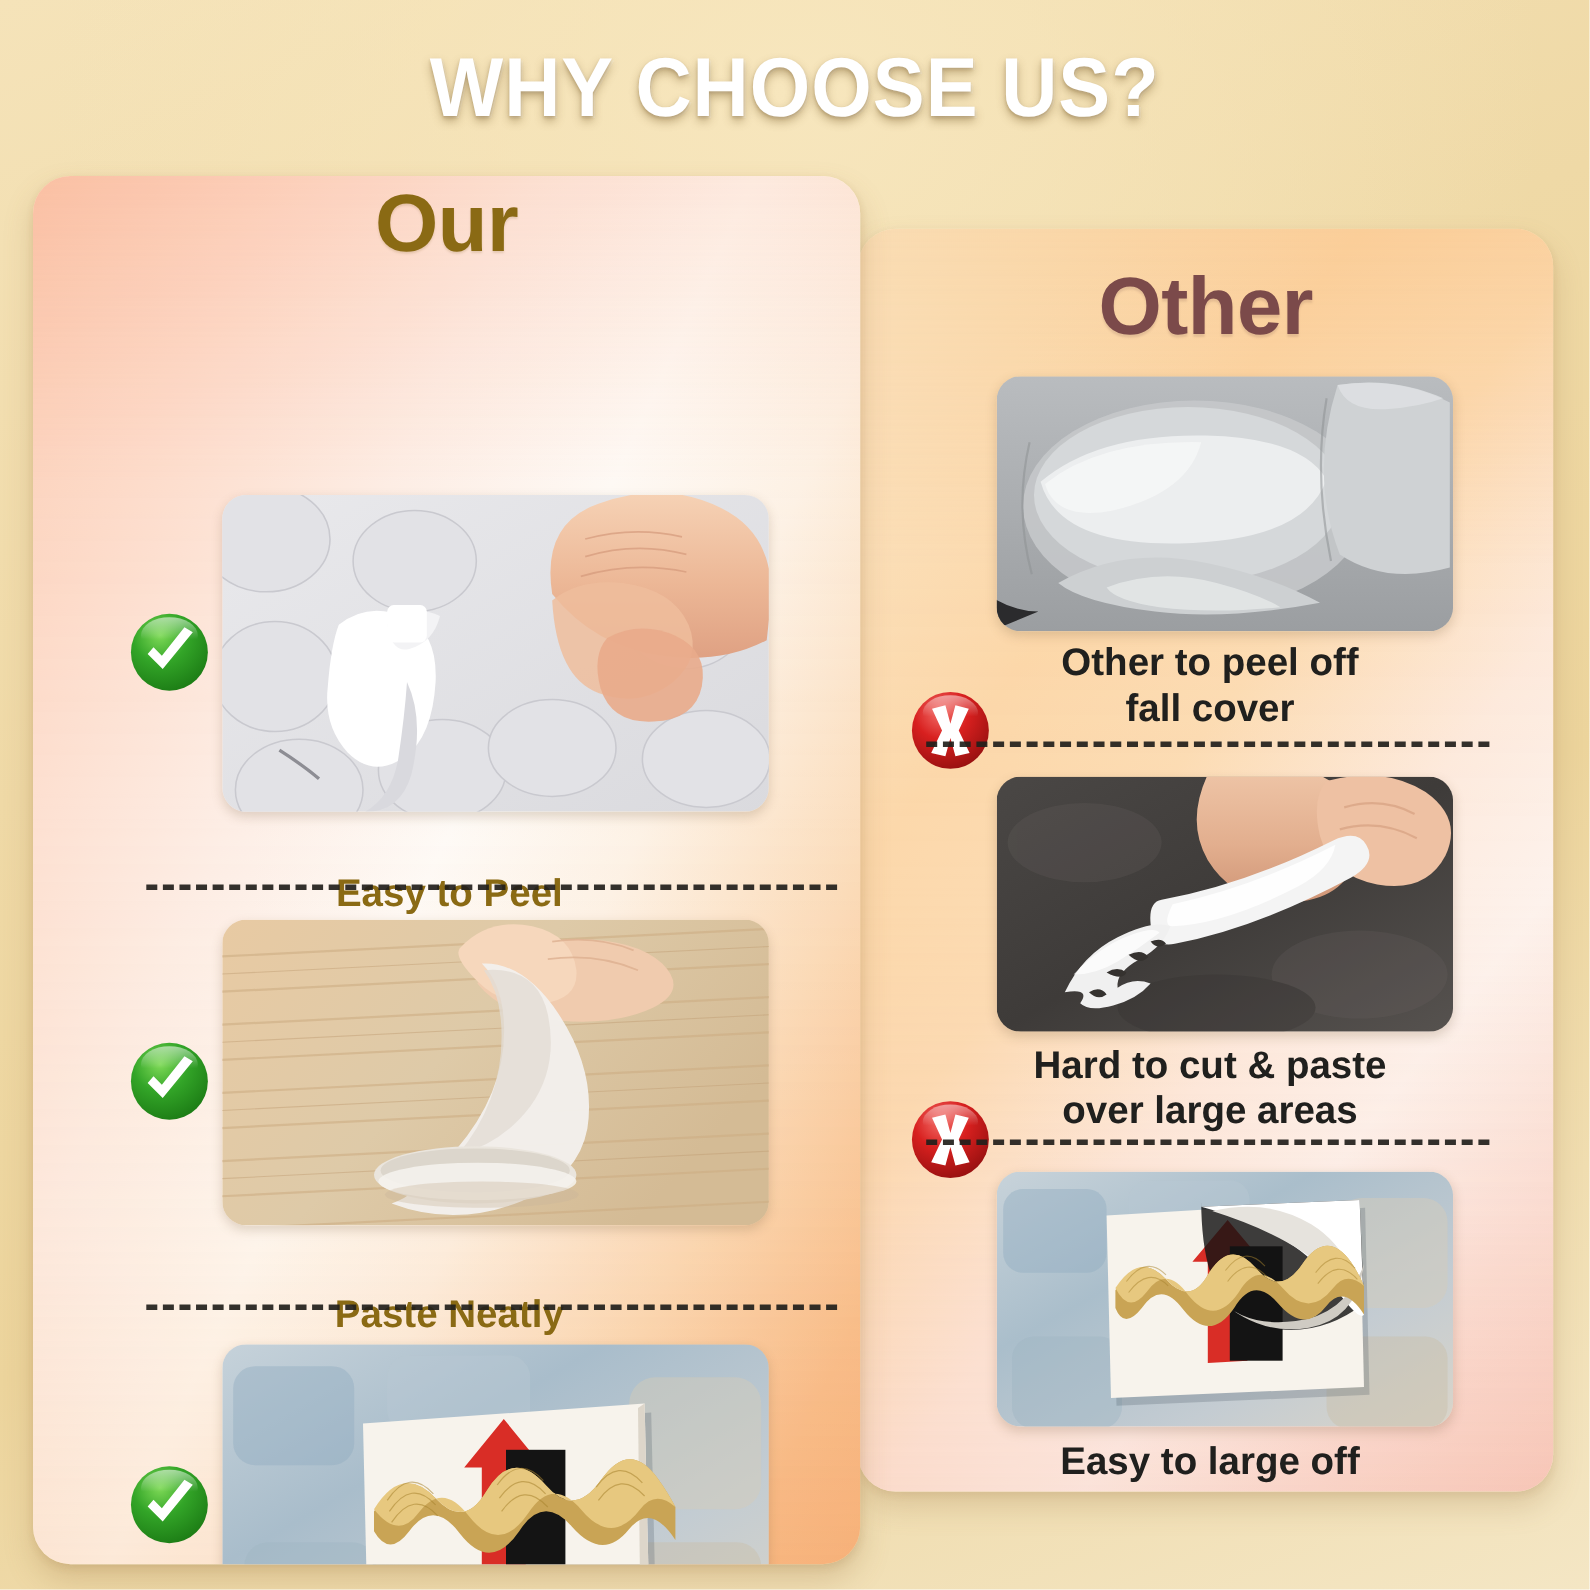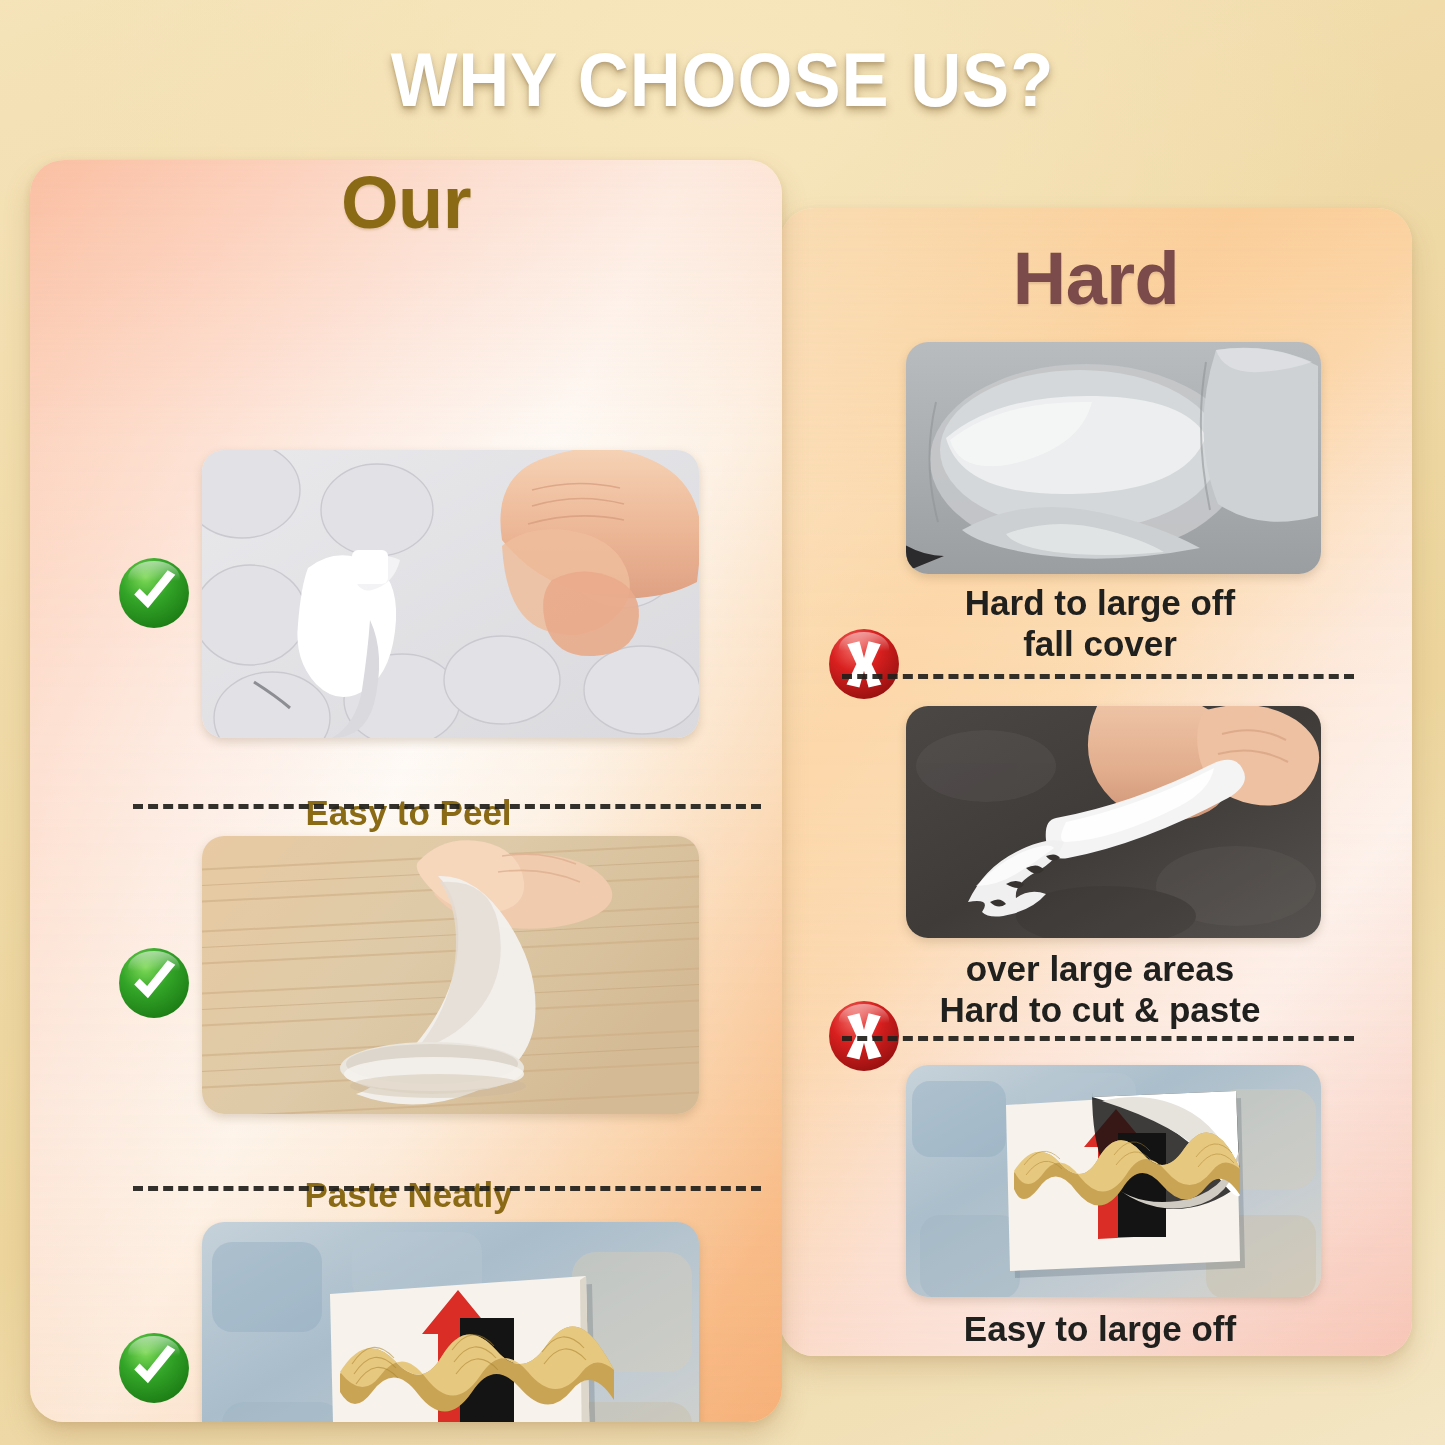--- a/index.html
+++ b/index.html
@@ -352,21 +352,21 @@
         </g>
       </svg>
     </div>
 
   </div>
 </div>
 
 <div class="card" id="card-other">
   <div class="card-inner">
 
-    <div class="card-heading" id="heading-other">Hard</div>
+    <div class="card-heading" id="heading-other">Other</div>
 
     <div class="badge other-badge-1">
       <svg viewBox="0 0 100 100">
         <defs>
           <radialGradient id="rx1" cx="38%" cy="26%" r="78%">
             <stop offset="0%" stop-color="#f3706b"></stop>
             <stop offset="45%" stop-color="#d8201f"></stop>
             <stop offset="100%" stop-color="#971010"></stop>
           </radialGradient>
           <linearGradient id="rgls1" x1="0" y1="0" x2="0" y2="1">
@@ -398,21 +398,21 @@
         <path d="M100 192 q48 -18 100 -4 q38 10 58 22 q-62 6 -110 0 q-40 -6 -48 -18z" fill="#e4e7e8" opacity=".85"></path>
         <path d="M310 8 q56 -8 102 16 l0 150 q-58 16 -100 -12 q-28 -72 -2 -154z" fill="#cfd2d4"></path>
         <path d="M310 8 q50 -8 96 12 q-22 8 -52 10 q-36 2 -44 -22z" fill="#dee1e3" opacity=".8"></path>
         <g stroke="#8e9194" stroke-width="2" fill="none" opacity=".55">
           <path d="M300 20 q-12 70 4 148"></path>
           <path d="M30 60 q-14 60 2 120"></path>
         </g>
       </svg>
     </div>
     <div class="caption cap-other other-cap other-cap-1">
-      <div>Hard to large off</div>
+      <div>Other to peel off</div>
       <div>fall cover</div>
     </div>
     <div class="divider other-div other-div-1"></div>
 
     <div class="badge other-badge-2">
       <svg viewBox="0 0 100 100">
         <circle cx="50" cy="50" r="46" fill="url(#rx1)"></circle>
         <ellipse cx="50" cy="29" rx="33" ry="21" fill="url(#rgls1)"></ellipse>
         <path d="M28 24 L44 20 L50 42 L56 20 L72 24 L60 50 L73 77 L56 81 L50 59 L44 81 L27 77 L40 50 Z" fill="#ffffff"></path>
       </svg>
@@ -449,22 +449,22 @@
         <path d="M70 180 q24 -26 52 -36 q22 -8 26 -2 q-18 14 -38 26 q-20 12 -40 12z" fill="#ffffff" opacity=".75"></path>
         <g fill="#35322f">
           <path d="M100 178 q10 -6 18 0 q-4 8 -18 0z"></path>
           <path d="M120 162 q12 -6 18 2 q-8 8 -18 -2z"></path>
           <path d="M84 196 q10 -6 16 2 q-8 6 -16 -2z"></path>
           <path d="M140 150 q10 -4 14 2 q-8 6 -14 -2z"></path>
         </g>
       </svg>
     </div>
     <div class="caption cap-other other-cap other-cap-2">
+      <div>Hard to cut &amp; paste</div>
       <div>over large areas</div>
-      <div>Hard to cut &amp; paste</div>
     </div>
     <div class="divider other-div other-div-2"></div>
 
     <div class="badge other-badge-3">
       <svg viewBox="0 0 100 100">
         <circle cx="50" cy="50" r="46" fill="url(#rx1)"></circle>
         <ellipse cx="50" cy="29" rx="33" ry="21" fill="url(#rgls1)"></ellipse>
         <path d="M28 24 L44 20 L50 42 L56 20 L72 24 L60 50 L73 77 L56 81 L50 59 L44 81 L27 77 L40 50 Z" fill="#ffffff"></path>
       </svg>
     </div>

